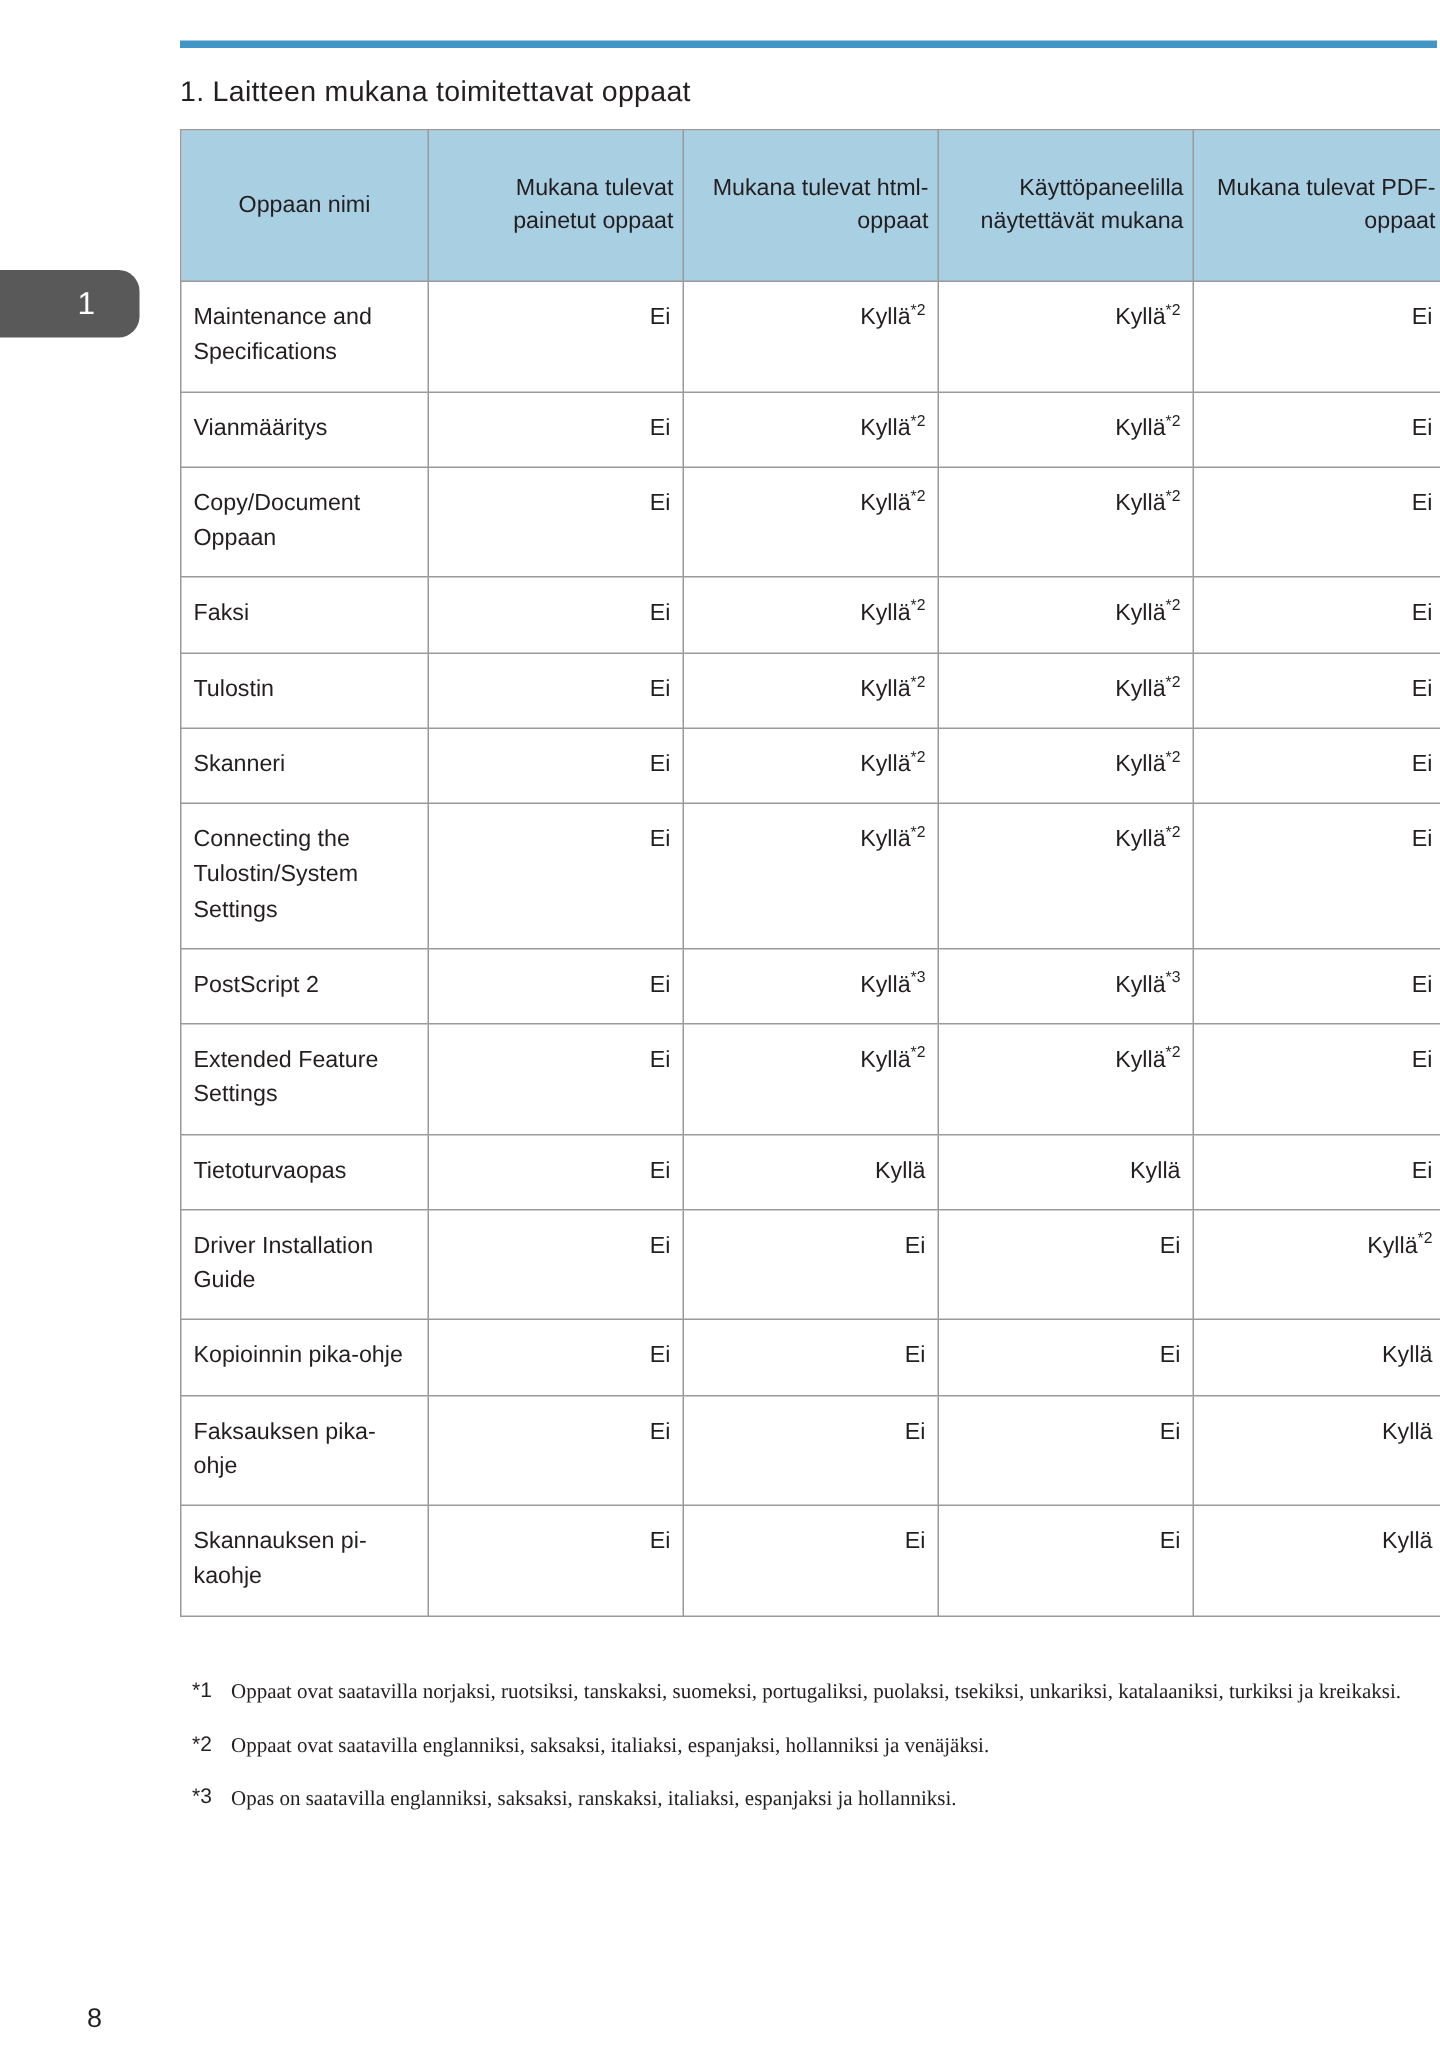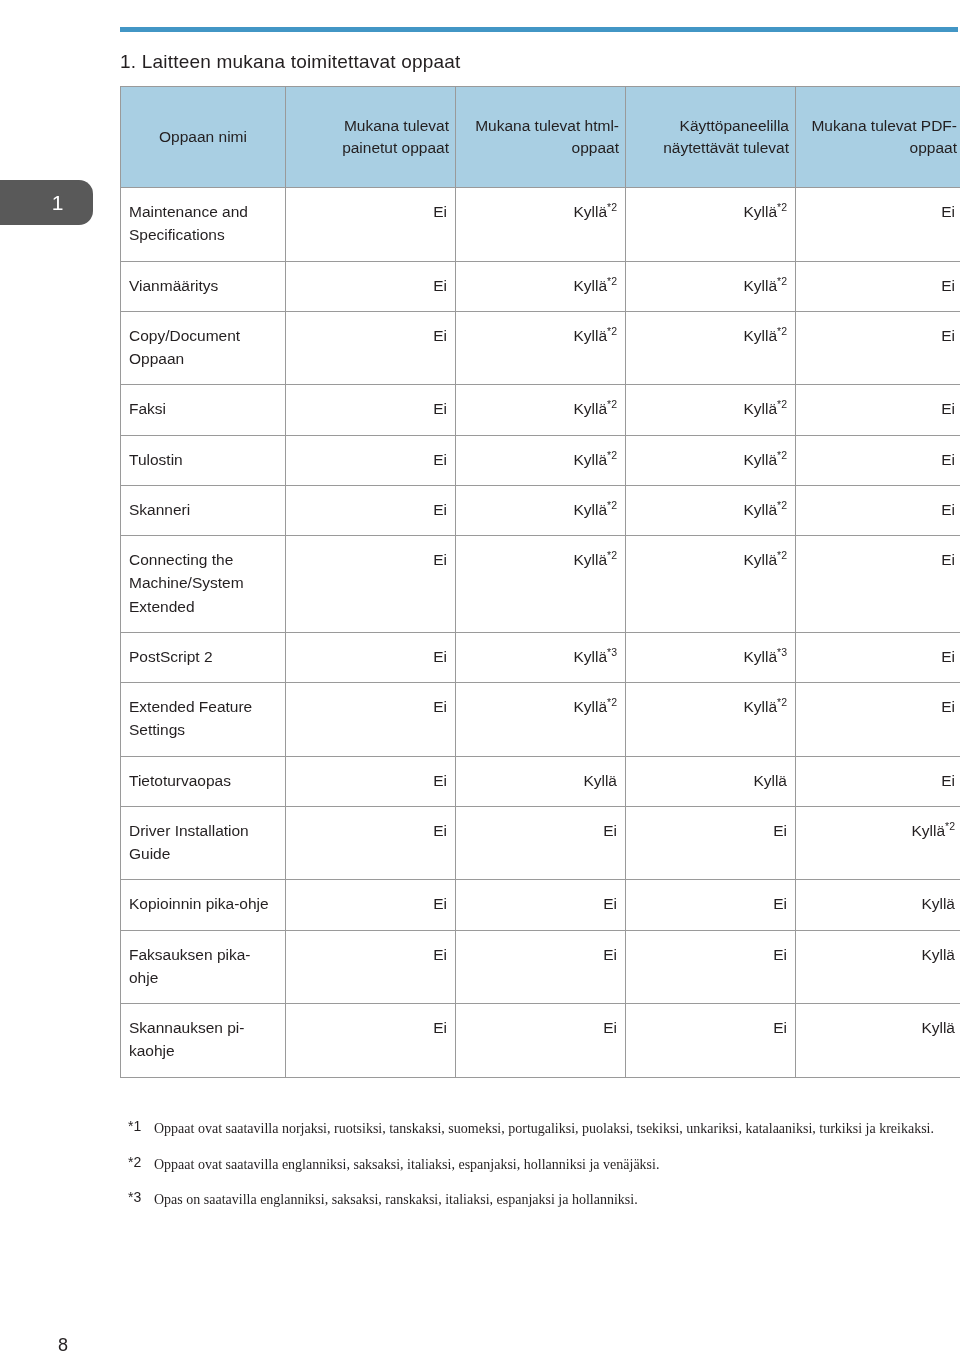--- a/index.html
+++ b/index.html
@@ -157,21 +157,21 @@
     <col class="c-rest">
     <col class="c-rest">
     <col class="c-rest">
     <col class="c-last">
   </colgroup>
   <thead>
     <tr>
       <th class="h-name">Oppaan nimi</th>
       <th>Mukana tulevat painetut oppaat</th>
       <th>Mukana tulevat html-oppaat</th>
-      <th>Käyttöpaneelilla näytettävät tulevat</th>
+      <th>Käyttöpaneelilla näytettävät mukana</th>
       <th>Mukana tulevat PDF-oppaat</th>
     </tr>
   </thead>
   <tbody id="table-body">
       <tr>
         <td class="name">Maintenance and Specifications</td>
         <td class="val">Ei</td>
         <td class="val">Kyllä<span class="sup">*2</span></td>
         <td class="val">Kyllä<span class="sup">*2</span></td>
         <td class="val">Ei</td>
@@ -205,21 +205,21 @@
         <td class="val">Ei</td>
       </tr>
       <tr>
         <td class="name">Skanneri</td>
         <td class="val">Ei</td>
         <td class="val">Kyllä<span class="sup">*2</span></td>
         <td class="val">Kyllä<span class="sup">*2</span></td>
         <td class="val">Ei</td>
       </tr>
       <tr>
-        <td class="name">Connecting the Machine/System Extended</td>
+        <td class="name">Connecting the Tulostin/System Settings</td>
         <td class="val">Ei</td>
         <td class="val">Kyllä<span class="sup">*2</span></td>
         <td class="val">Kyllä<span class="sup">*2</span></td>
         <td class="val">Ei</td>
       </tr>
       <tr>
         <td class="name">PostScript 2</td>
         <td class="val">Ei</td>
         <td class="val">Kyllä<span class="sup">*3</span></td>
         <td class="val">Kyllä<span class="sup">*3</span></td>

